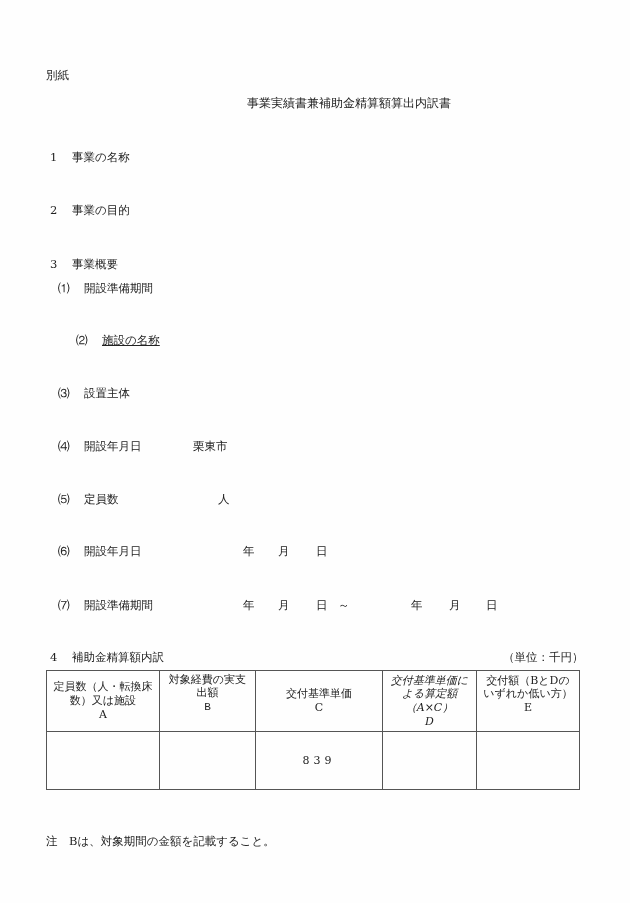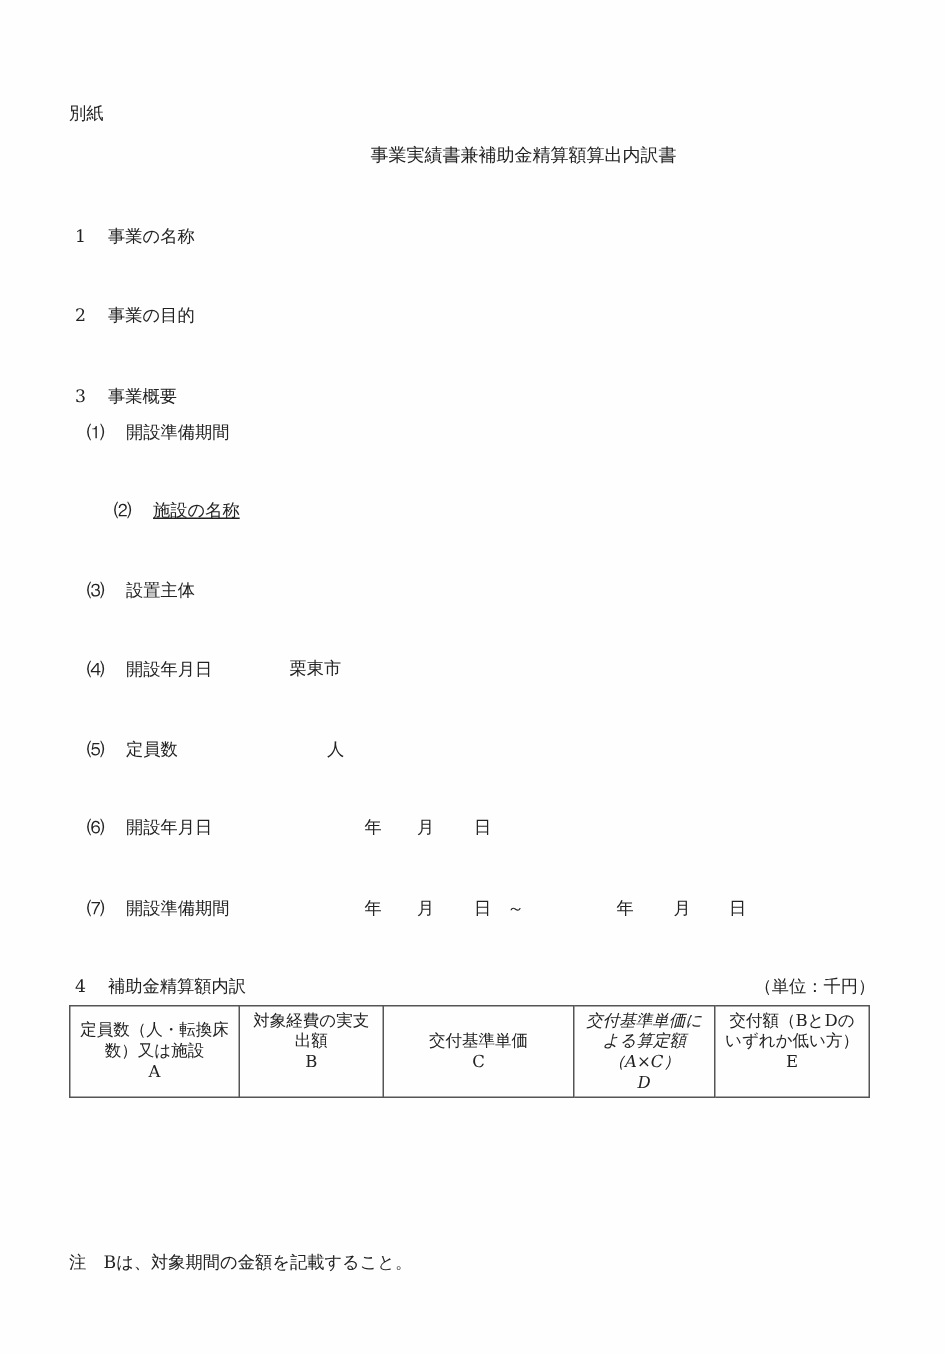--- a/index.html
+++ b/index.html
@@ -82,21 +82,21 @@
 <div class="abs" style="left:503px;top:652px;">（単位：千円）</div>
 
 <table class="breakdown">
   <tbody>
       <tr class="head">
     <td style="width:108px;margin-top:43px;">
       <div>定員数（人・転換床</div>
       <div>数）又は施設</div>
       <div>A</div>
     </td>
-    <td style="width:91px;">
+    <td style="width:91px;font-family:Liberation Mono, monospace;">
       <div>対象経費の実支</div>
       <div>出額</div>
       <div>B</div>
       <div>&nbsp;</div>
     </td>
     <td style="width:122px;">
       <div>交付基準単価</div>
       <div>C</div>
     </td>
     <td style="width:89px;font-style:italic;">
@@ -105,16 +105,23 @@
       <div>（A×C）</div>
       <div>D</div>
     </td>
     <td style="width:98px;">
       <div>交付額（BとDの</div>
       <div>いずれか低い方）</div>
       <div>E</div>
       <div>&nbsp;</div>
     </td>
   </tr>
+  <tr class="body">
+    <td></td>
+    <td></td>
+    <td>839</td>
+    <td></td>
+    <td></td>
+  </tr>
 </tbody>
   </table>
 
 <div class="abs" style="left:46px;top:798px;margin-top:38px;">注　Bは、対象期間の金額を記載すること。</div>
 
 </body></html>

